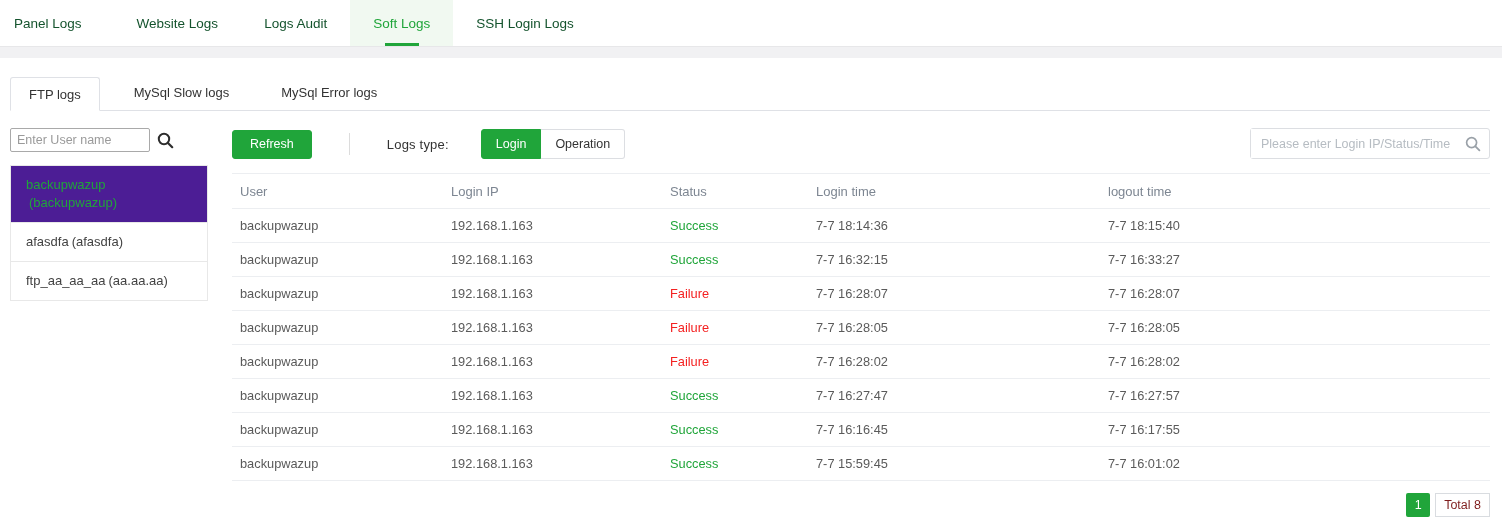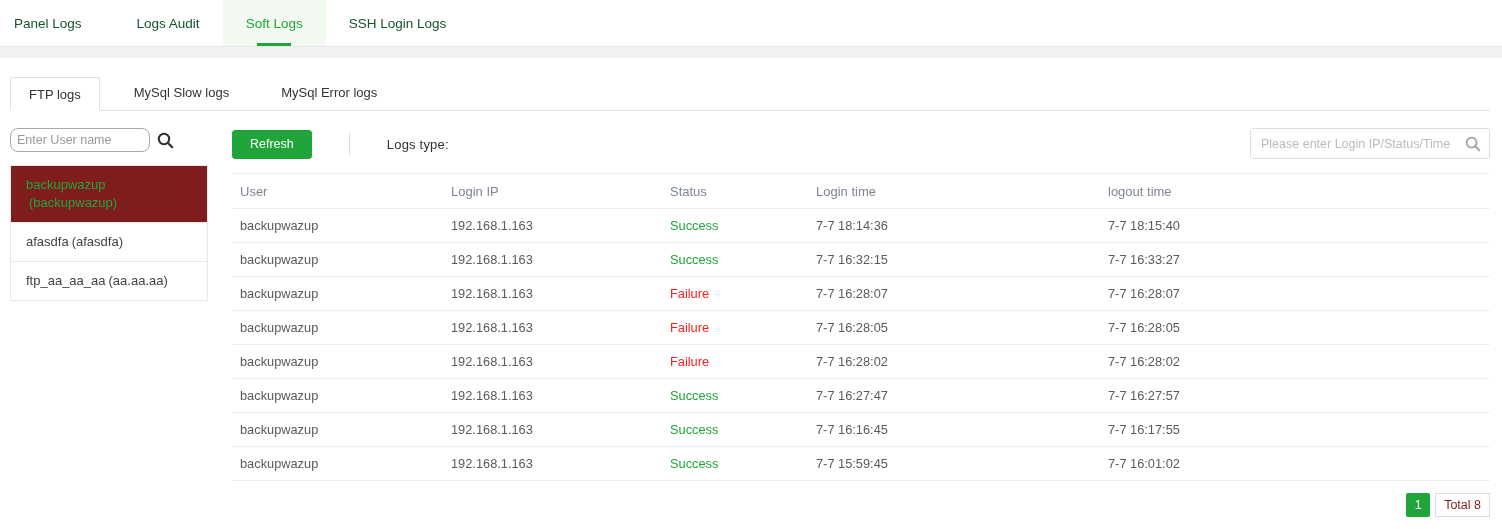--- a/index.html
+++ b/index.html
@@ -24,31 +24,31 @@
   .sub-tab { height:34px; line-height:33px; padding:0 18px; font-size:13px;
     color:#333; cursor:pointer; white-space:nowrap; }
   .sub-tab.active { background:#fff; border:1px solid #dfe1e6; border-bottom:1px solid #fff;
     margin-bottom:-1px; border-radius:3px 3px 0 0; }
   .sub-tab:not(.active) { margin-left:16px; }
 
   
   .cols { display:flex; margin-top:17px; align-items:flex-start; }
   .sidebar { width:198px; flex:none; }
   .search-row { display:flex; align-items:center; }
-  .user-search { width:140px; height:24px; border:1px solid #a9a9a9; border-radius:8px;
+  .user-search { width:140px; height:24px; border:1px solid #a9a9a9; border-radius:2px;
     padding:0 6px; font-size:12.5px; color:#333; outline:none;
     font-family:"Liberation Sans","DejaVu Sans",sans-serif; }
   .user-search::placeholder { color:#9a9a9a; }
   .search-icon-dark { margin-left:7px; display:flex; cursor:pointer; }
 
   .user-list { margin-top:13px; border:1px solid #e8e8e8; }
   .user-item { padding:10px 15px; font-size:13px; color:#424242; line-height:18px;
     border-bottom:1px solid #e8e8e8; cursor:pointer; background:#fff; }
   .user-item:last-child { border-bottom:none; }
-  .user-item.selected { background:#7f1d1d; color:#20a53a; }
+  .user-item.selected { background:#4c1d95; color:#20a53a; }
   .acct { display:inline-block; margin-left:3px; }
 
   
   .main { flex:1; margin-left:24px; position:relative; min-width:0; }
   .toolbar { display:flex; align-items:center; height:32px;gap:20px; }
   .btn-refresh { height:29px; padding:0 17px; background:#20a53a; color:#fff;
     border:1px solid #20a53a; border-radius:3px; font-size:12.5px; cursor:pointer;
     font-family:"Liberation Sans","DejaVu Sans",sans-serif; }
   .v-divider { width:1px; height:22px; background:#dcdcdc; margin:0 17px; }
   .logs-type-label { font-size:13px; color:#333; margin-right:12px; letter-spacing:.2px; }
@@ -82,20 +82,21 @@
   .page-num { width:24px; height:24px; background:#20a53a; color:#fff; font-size:12.5px;
     display:flex; align-items:center; justify-content:center; border-radius:2px; cursor:pointer; }
   .page-total { height:24px; line-height:22px; border:1px solid #d9dce0; background:#fff;
     color:#7f1d1d; font-size:12.5px; padding:0 8px; margin-left:5px; }
 </style>
 </head>
 <body>
 
 <div class="top-bar">
   <div class="top-tab">Panel Logs</div>
+  <div class="top-tab">Website Logs</div>
   <div class="top-tab">Logs Audit</div>
   <div class="top-tab active">Soft Logs</div>
   <div class="top-tab">SSH Login Logs</div>
 </div>
 <div class="gray-band"></div>
 
 <div class="content">
 
   <div class="sub-tabs">
     <div class="sub-tab active">FTP logs</div>
@@ -126,20 +127,24 @@
           <span>ftp_aa_aa_aa</span><span class="acct">(aa.aa.aa)</span>
         </div>
       </div>
     </div>
 
     <div class="main">
       <div class="toolbar">
         <button class="btn-refresh">Refresh</button>
         <span class="v-divider"></span>
         <span class="logs-type-label">Logs type:</span>
+        <span class="type-group">
+          <button class="btn-type active">Login</button>
+          <button class="btn-type">Operation</button>
+        </span>
         <span class="log-search-wrap">
           <input class="log-search" type="text" placeholder="Please enter Login IP/Status/Time" style="">
           <span class="search-icon-gray">
             <svg width="16" height="16" viewBox="0 0 16 16">
                 <circle cx="6.6" cy="6.6" r="5" fill="none" stroke="#9aa1a8" stroke-width="1.7"></circle>
                 <line x1="10.4" y1="10.4" x2="14.4" y2="14.4" stroke="#9aa1a8" stroke-width="1.8" stroke-linecap="round"></line>
               </svg>
           </span>
         </span>
       </div>

